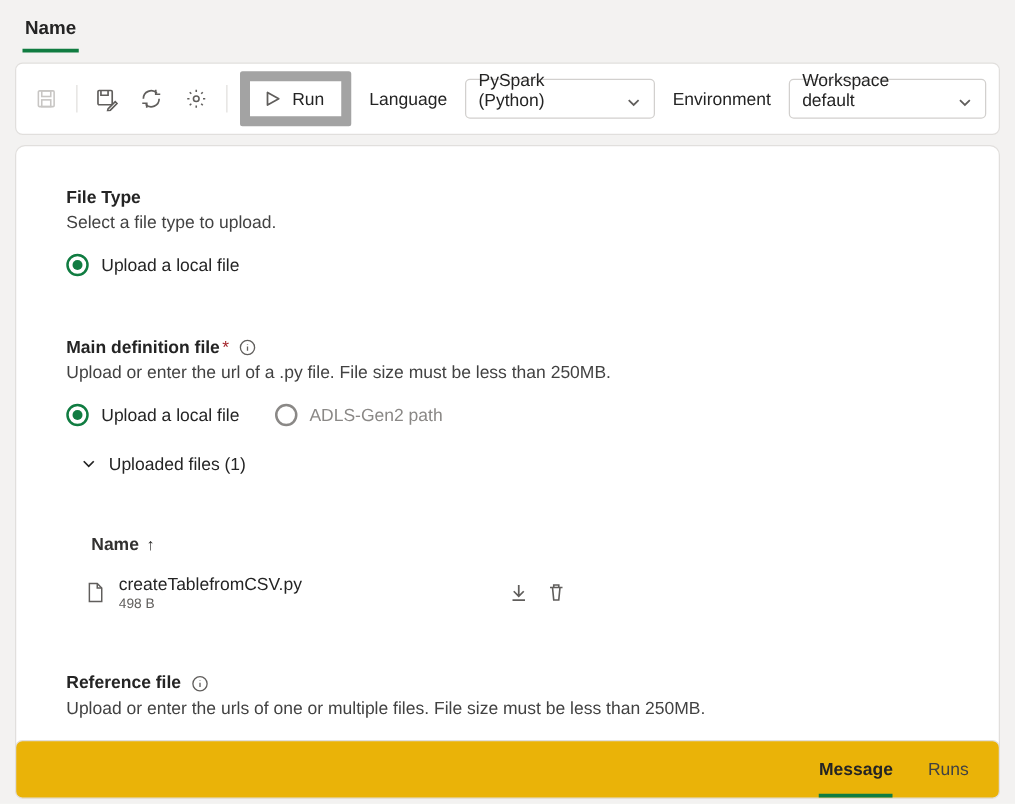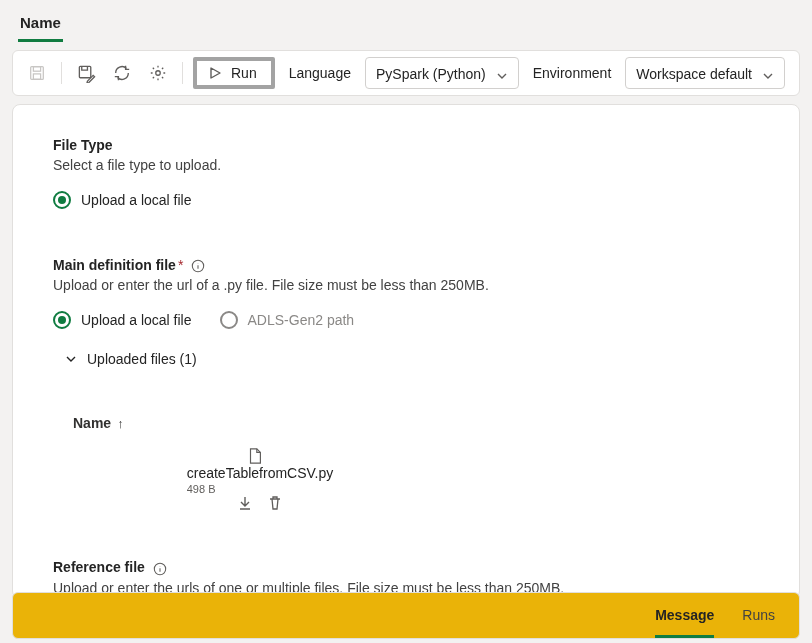--- a/index.html
+++ b/index.html
@@ -9,21 +9,21 @@
   
   .tab-bar { padding:10px 18px 0 18px; }
   .tab { display:inline-block; font-weight:600; font-size:15px; padding:4px 2px 8px 2px; border-bottom:3px solid #107c41; color:#242424; cursor:pointer; }
 
   
   .toolbar-wrap { padding:8px 12px; }
   .toolbar { background:#fff; border:1px solid #e1dfdd; border-radius:6px; padding:6px 10px; display:flex; align-items:center; gap:8px; }
   .iconbtn { width:28px; height:28px; display:flex; align-items:center; justify-content:center; color:#605e5c; border-radius:4px; cursor:pointer; }
   .iconbtn.disabled { color:#c8c6c4; cursor:default; }
   .tb-sep { width:1px; height:22px; background:#e1dfdd; margin:0 2px; }
-  .runbtn { display:flex; align-items:center; gap:8px; padding:4px 14px 4px 10px; border:4px solid #a3a3a3; border-radius:2px; color:#242424; cursor:pointer; height:32px;}
+  .runbtn { display:flex; align-items:center; gap:8px; padding:4px 14px 4px 10px; border:8px solid #a3a3a3; border-radius:2px; color:#242424; cursor:pointer; height:44px;}
   .runbtn svg { color:#605e5c; }
   .tlabel { color:#242424; padding:0 6px; }
   .dropdown { display:flex; align-items:flex-end; gap:10px; border:1px solid #d2d0ce; border-radius:4px; padding:6px 10px; background:#fff; cursor:pointer; color:#242424; height:32px;}
   .chev { color:#605e5c; }
 
   
   .panel { margin:0 12px; background:#fff; border:1px solid #e1dfdd; border-radius:8px; padding:32px 40px; height:495px; overflow:hidden; }
   .section-title { font-weight:600; font-size:14px; color:#242424; }
   .section-sub { color:#424242; margin-top:4px; font-size:14px; }
   .req { color:#a4262c; margin-left:2px; }
@@ -37,21 +37,21 @@
   .radio-label.muted { color:#8a8886; }
   .radio-group-inline { display:flex; align-items:center; gap:28px; margin-top:18px; }
 
   .uploadbtn { margin-top:18px; display:inline-flex; align-items:center; gap:8px; border:1px solid #d2d0ce; border-radius:4px; padding:8px 14px; font-weight:600; cursor:pointer; background:#fff; }
 
   .accordion { margin-top:22px; display:flex; align-items:center; gap:10px; cursor:pointer; color:#242424; padding-left:12px;}
   
   .filehead { margin-top:48px; padding-left:20px; display:flex; align-items:center; gap:6px; font-weight:600;}
   .sortarrow { font-size:13px; }
 
-  .filerow { margin-top:16px; padding:0 0 0 14px; display:flex; align-items:center; width:400px;flex-direction:column;}
+  .filerow { margin-top:16px; padding:0 0 0 14px; display:flex; align-items:center; width:400px;}
   .fileicon { color:#605e5c; margin-right:10px; flex-shrink:0;}
   .fileinfo { flex:1; }
   .filename { color:#242424; font-size:14px; }
   .filesize { color:#605e5c; font-size:11px; margin-top:2px;}
   .fileactions { display:flex; gap:14px; color:#605e5c; }
   .fileactions span { cursor:pointer; }
 
   .section-gap { margin-top:48px; }
 
   

